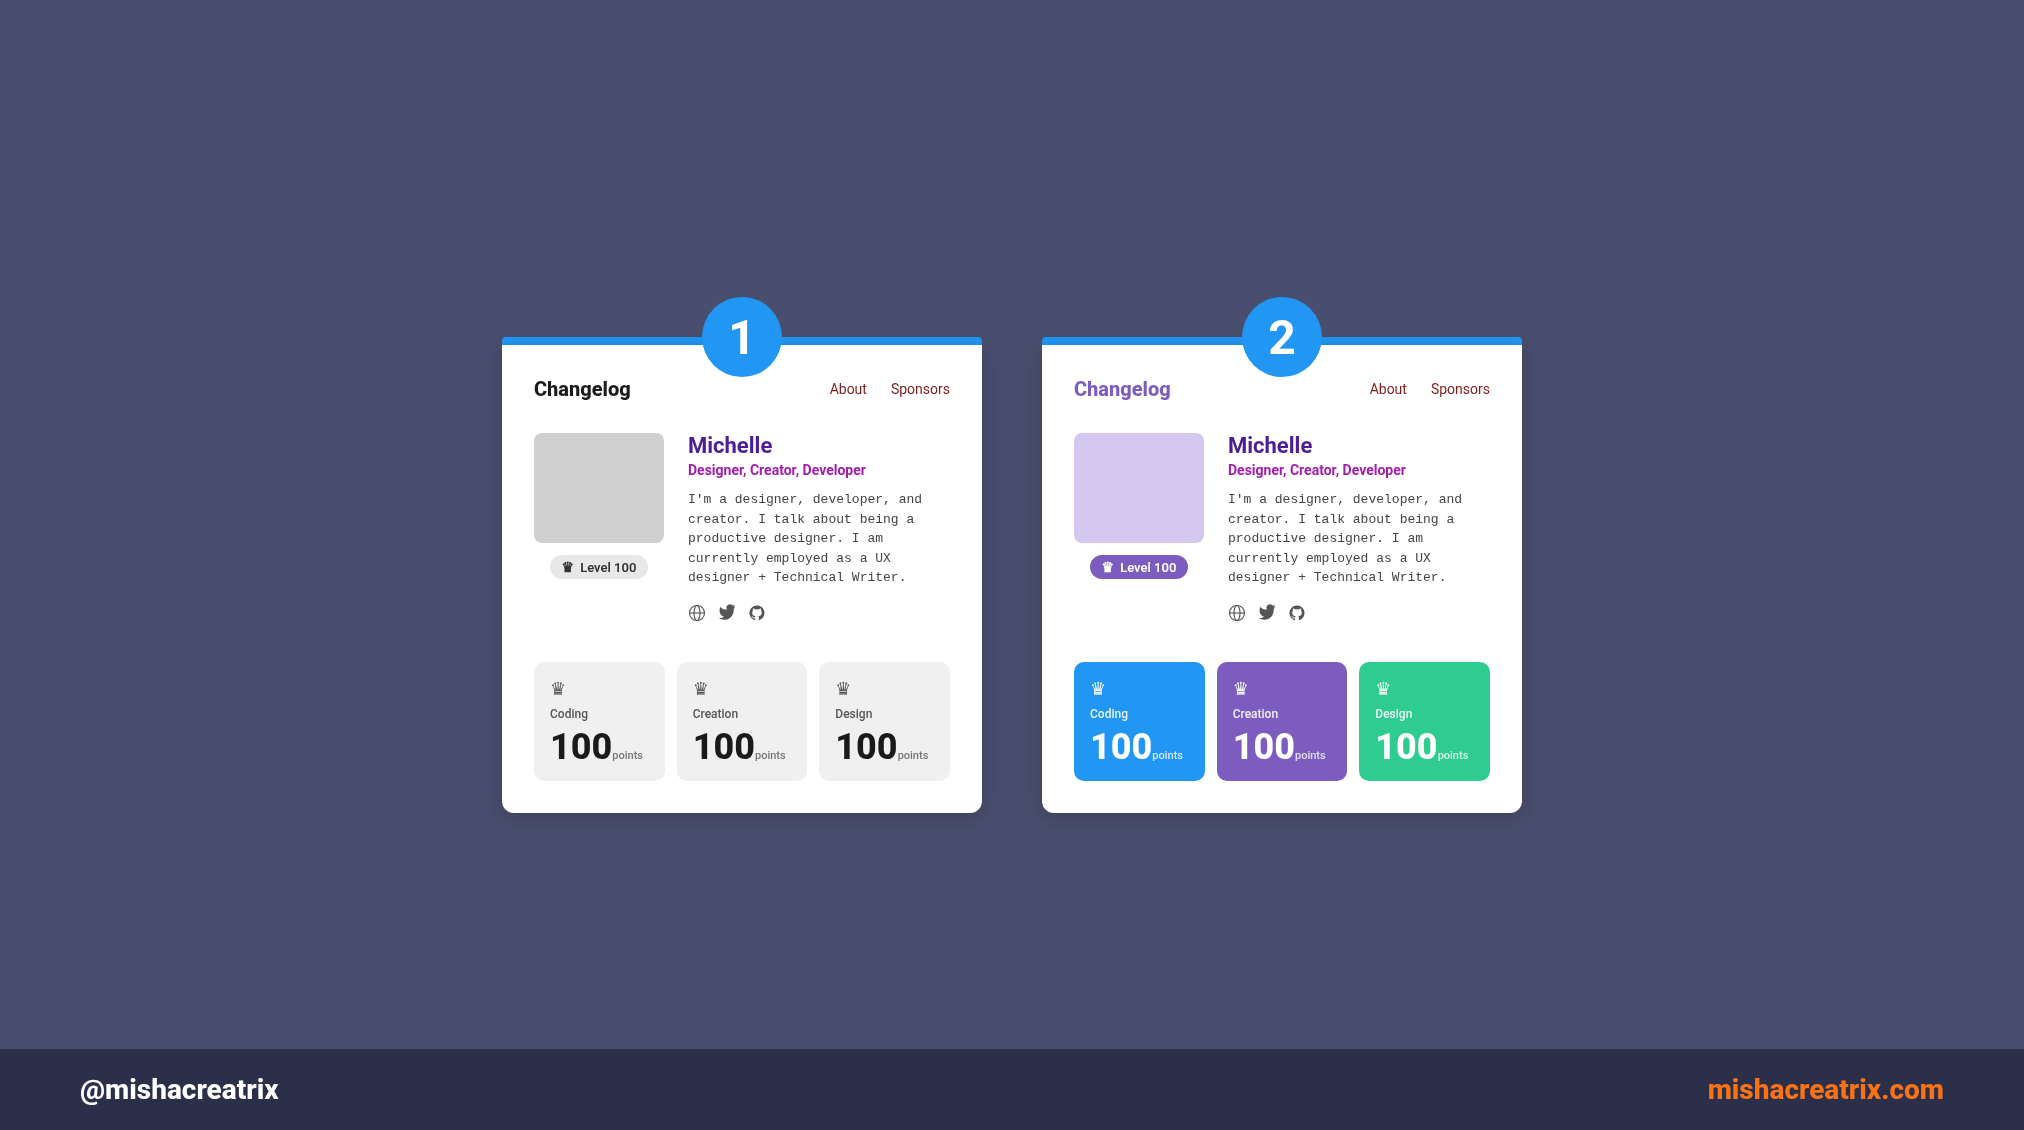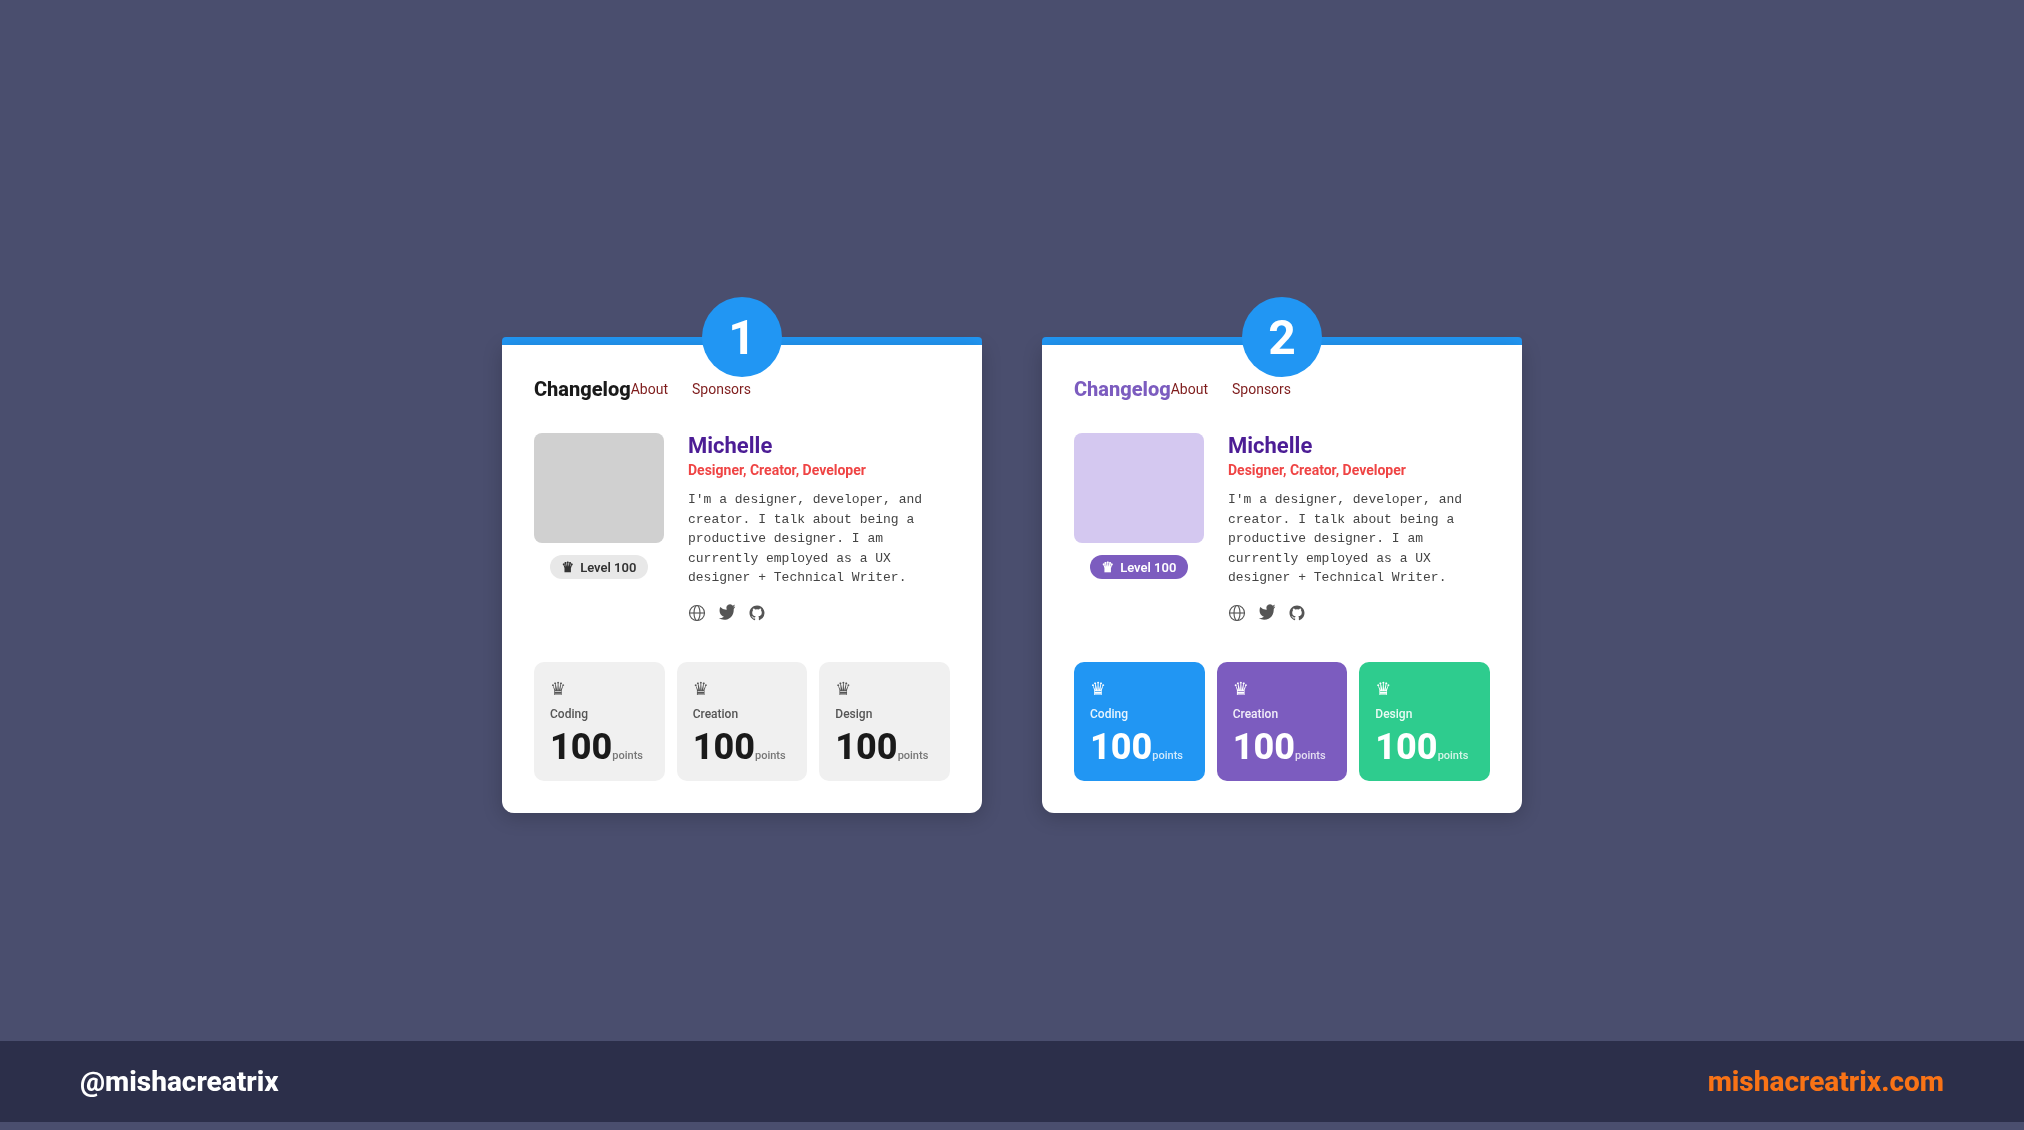--- a/index.html
+++ b/index.html
@@ -65,20 +65,21 @@
       background-color: white;
       border-radius: 0 0 12px 12px;
       padding: 32px;
       box-shadow: 0 4px 20px rgba(0,0,0,0.2);
     }
 
     
     .card-nav {
       display: flex;
       align-items: center;
+      justify-content: space-between;
       margin-bottom: 32px;
     }
 
     .card-nav-title {
       font-size: 20px;
       font-weight: 800;
       color: #1a1a1a;
     }
 
     .card-nav-title.purple {
@@ -151,21 +152,21 @@
     .profile-name {
       font-size: 22px;
       font-weight: 700;
       color: #4c1d95;
       margin-bottom: 4px;
     }
 
     .profile-title {
       font-size: 14px;
       font-weight: 700;
-      color: #ef4444;
+      color: #a21caf;
       margin-bottom: 12px;
     }
 
     .profile-bio {
       font-size: 13px;
       color: #444;
       line-height: 1.5;
       margin-bottom: 16px;
       font-family: Liberation Mono, monospace;
     }
@@ -267,21 +268,21 @@
 
     
     .footer {
       width: 100%;
       background-color: #2c2f4a;
       padding: 24px 80px;
       display: flex;
       justify-content: space-between;
       align-items: center;
       position: fixed;
-      bottom: 8px;
+      bottom: 0;
       gap: 28px;
     }
 
     .footer-left {
       font-size: 28px;
       font-weight: 800;
       color: white;
     }
 
     .footer-right {

